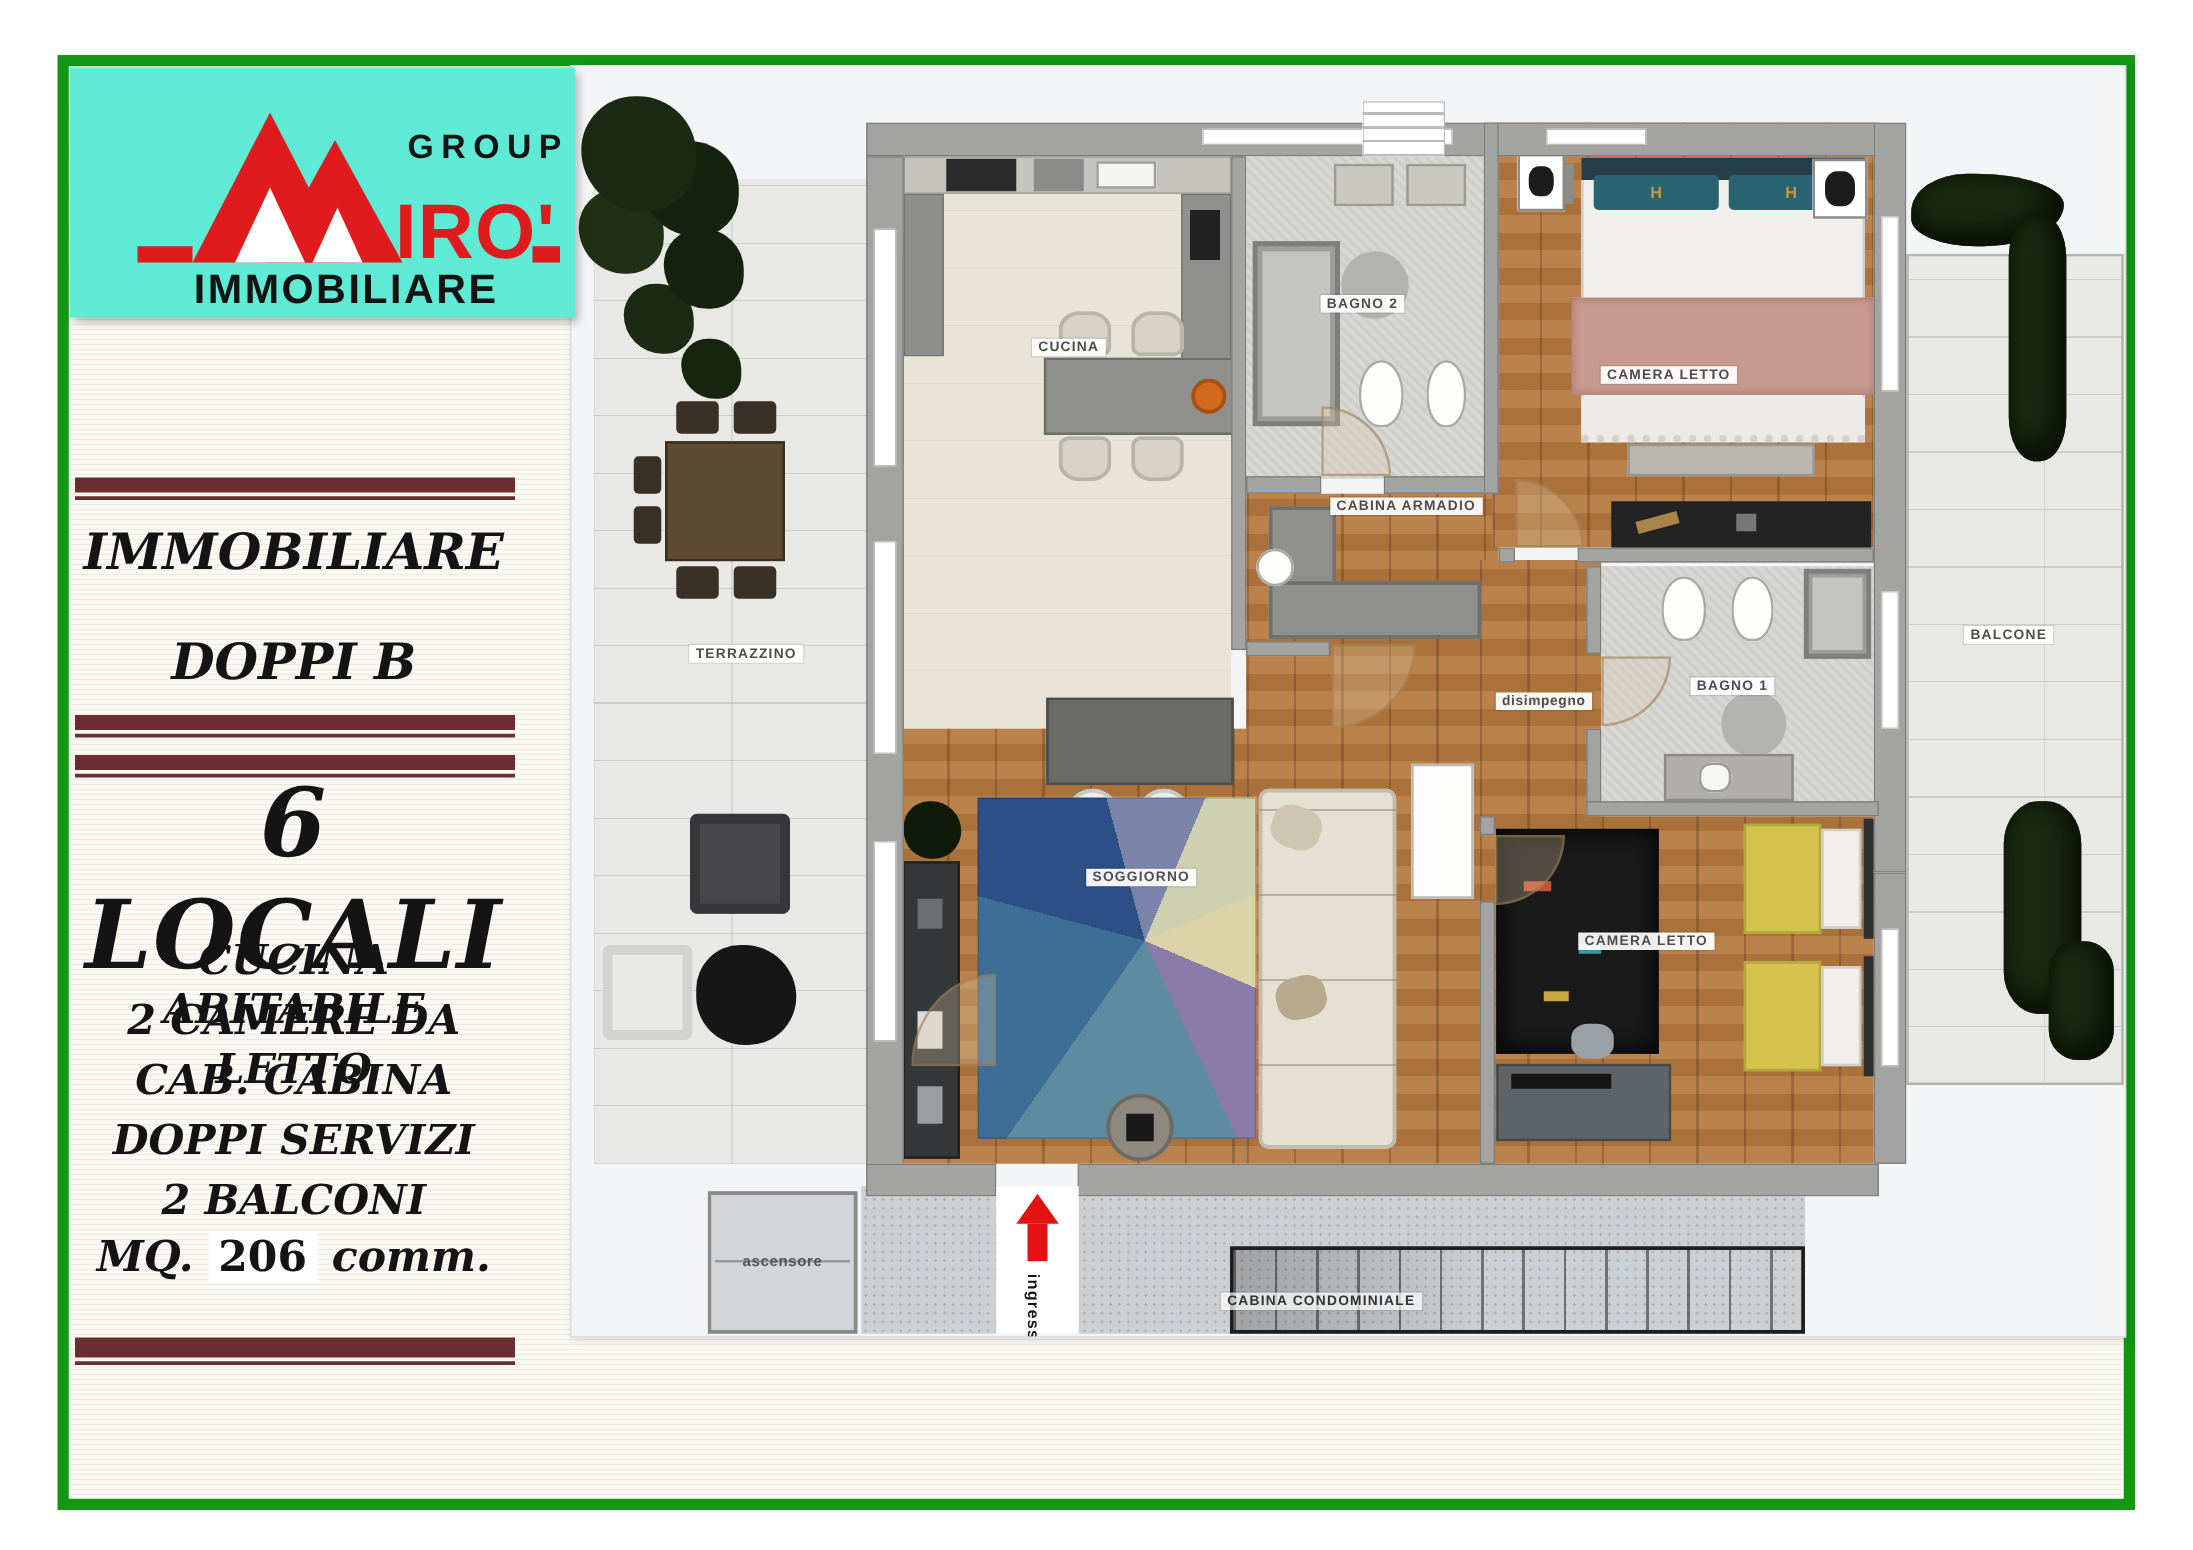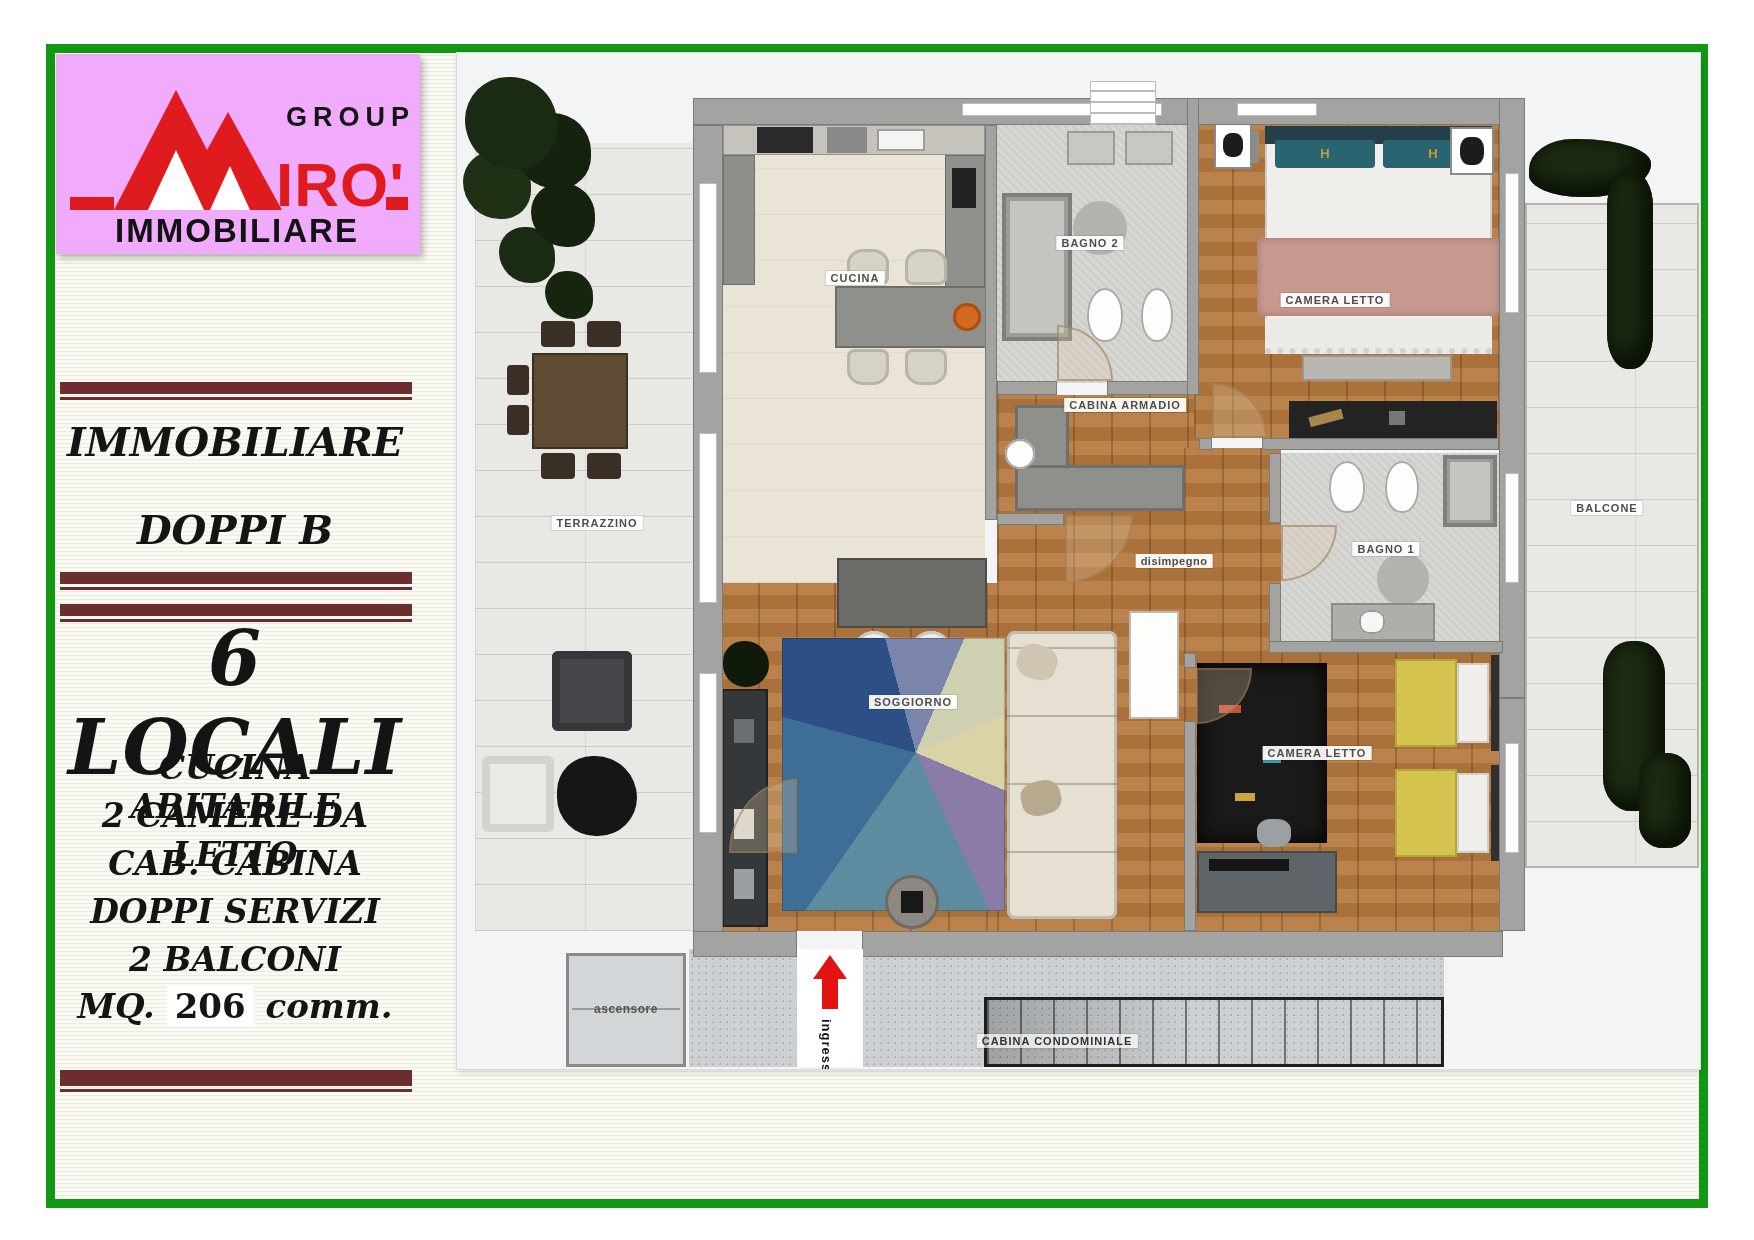--- a/index.html
+++ b/index.html
@@ -5,21 +5,21 @@
   html,body{margin:0;padding:0;background:#fff;}
   body{width:1754px;height:1240px;position:relative;overflow:hidden;
        font-family:"DejaVu Serif",serif;}
   .abs{position:absolute;}
   
   .frame{position:absolute;left:46px;top:44px;width:1662px;height:1164px;
          box-sizing:border-box;border:9px solid #129812;
          background:repeating-linear-gradient(0deg,#faf9f3 0 3px,#ecebe2 3px 4px);}
   
   .logo-card{position:absolute;left:56px;top:54px;width:364px;height:200px;
-             background:#f0abfc;box-shadow:3px 4px 7px rgba(0,0,0,.28);z-index:5;}
+             background:#5eead4;box-shadow:3px 4px 7px rgba(0,0,0,.28);z-index:5;padding-left:40px;}
   
   .rule{position:absolute;left:60px;width:352px;z-index:4;}
   .rule .bar{height:12px;background:#6b2d2d;}
   .rule .line{height:3px;background:#6b2d2d;margin-top:3px;}
   .rule.big .bar{height:16px;}
   .side-txt{position:absolute;left:54px;width:362px;text-align:center;color:#141414;
             font-weight:bold;font-style:italic;z-index:4;}
   .t1{font-size:40px;}
   .hl{font-size:76px;letter-spacing:1px;}
   .feat{font-size:33px;}
@@ -191,21 +191,21 @@
     <div style="position:absolute;left:100px;top:10px;width:16px;height:14px;background:#777"></div>
   </div>
   <div class="lbl" style="left:878px;top:247px">CAMERA LETTO</div>
 
   <div class="furn" style="left:558px;top:352px;width:54px;height:106px;background:#8f8f8b;box-shadow:inset 0 0 0 3px #6f6f6d"></div>
   <div class="furn" style="left:558px;top:412px;width:170px;height:46px;background:#8f8f8b;box-shadow:inset 0 0 0 3px #6f6f6d"></div>
   <div class="lbl" style="left:668px;top:352px">CABINA ARMADIO</div>
 
   <div class="furn" style="left:672px;top:558px;width:50px;height:108px;background:#fdfdfc;box-shadow:inset 0 0 0 2px #b9b9b6"></div>
   <div class="furn" style="left:548px;top:386px;width:30px;height:30px;background:#fdfdfb;border-radius:50%;box-shadow:inset 0 0 0 2px #a9a9a5"></div>
-  <div class="lbl lc" style="left:717px;top:508px">disimpegno</div>
+  <div class="lbl lc" style="left:778px;top:508px">disimpegno</div>
 
   <div class="furn oval" style="left:872px;top:408px;width:36px;height:52px"></div>
   <div class="furn oval" style="left:928px;top:408px;width:34px;height:52px"></div>
   <div class="furn" style="left:986px;top:402px;width:54px;height:72px;background:#9c9c98;box-shadow:inset 0 0 0 4px #7e7e7a">
       <div style="position:absolute;left:7px;top:7px;right:7px;bottom:7px;background:#c4c4c0"></div>
     </div>
   <div class="furn" style="left:920px;top:500px;width:52px;height:52px;background:#b2b2ae;border-radius:50%"></div>
   <div class="furn" style="left:874px;top:550px;width:104px;height:38px;background:#b0aeaa;box-shadow:inset 0 0 0 2px #8d8b86">
       <div style="position:absolute;left:28px;top:7px;width:26px;height:24px;background:#f6f6f4;border-radius:40%;box-shadow:inset 0 0 0 2px #9a9a96"></div>
     </div>

